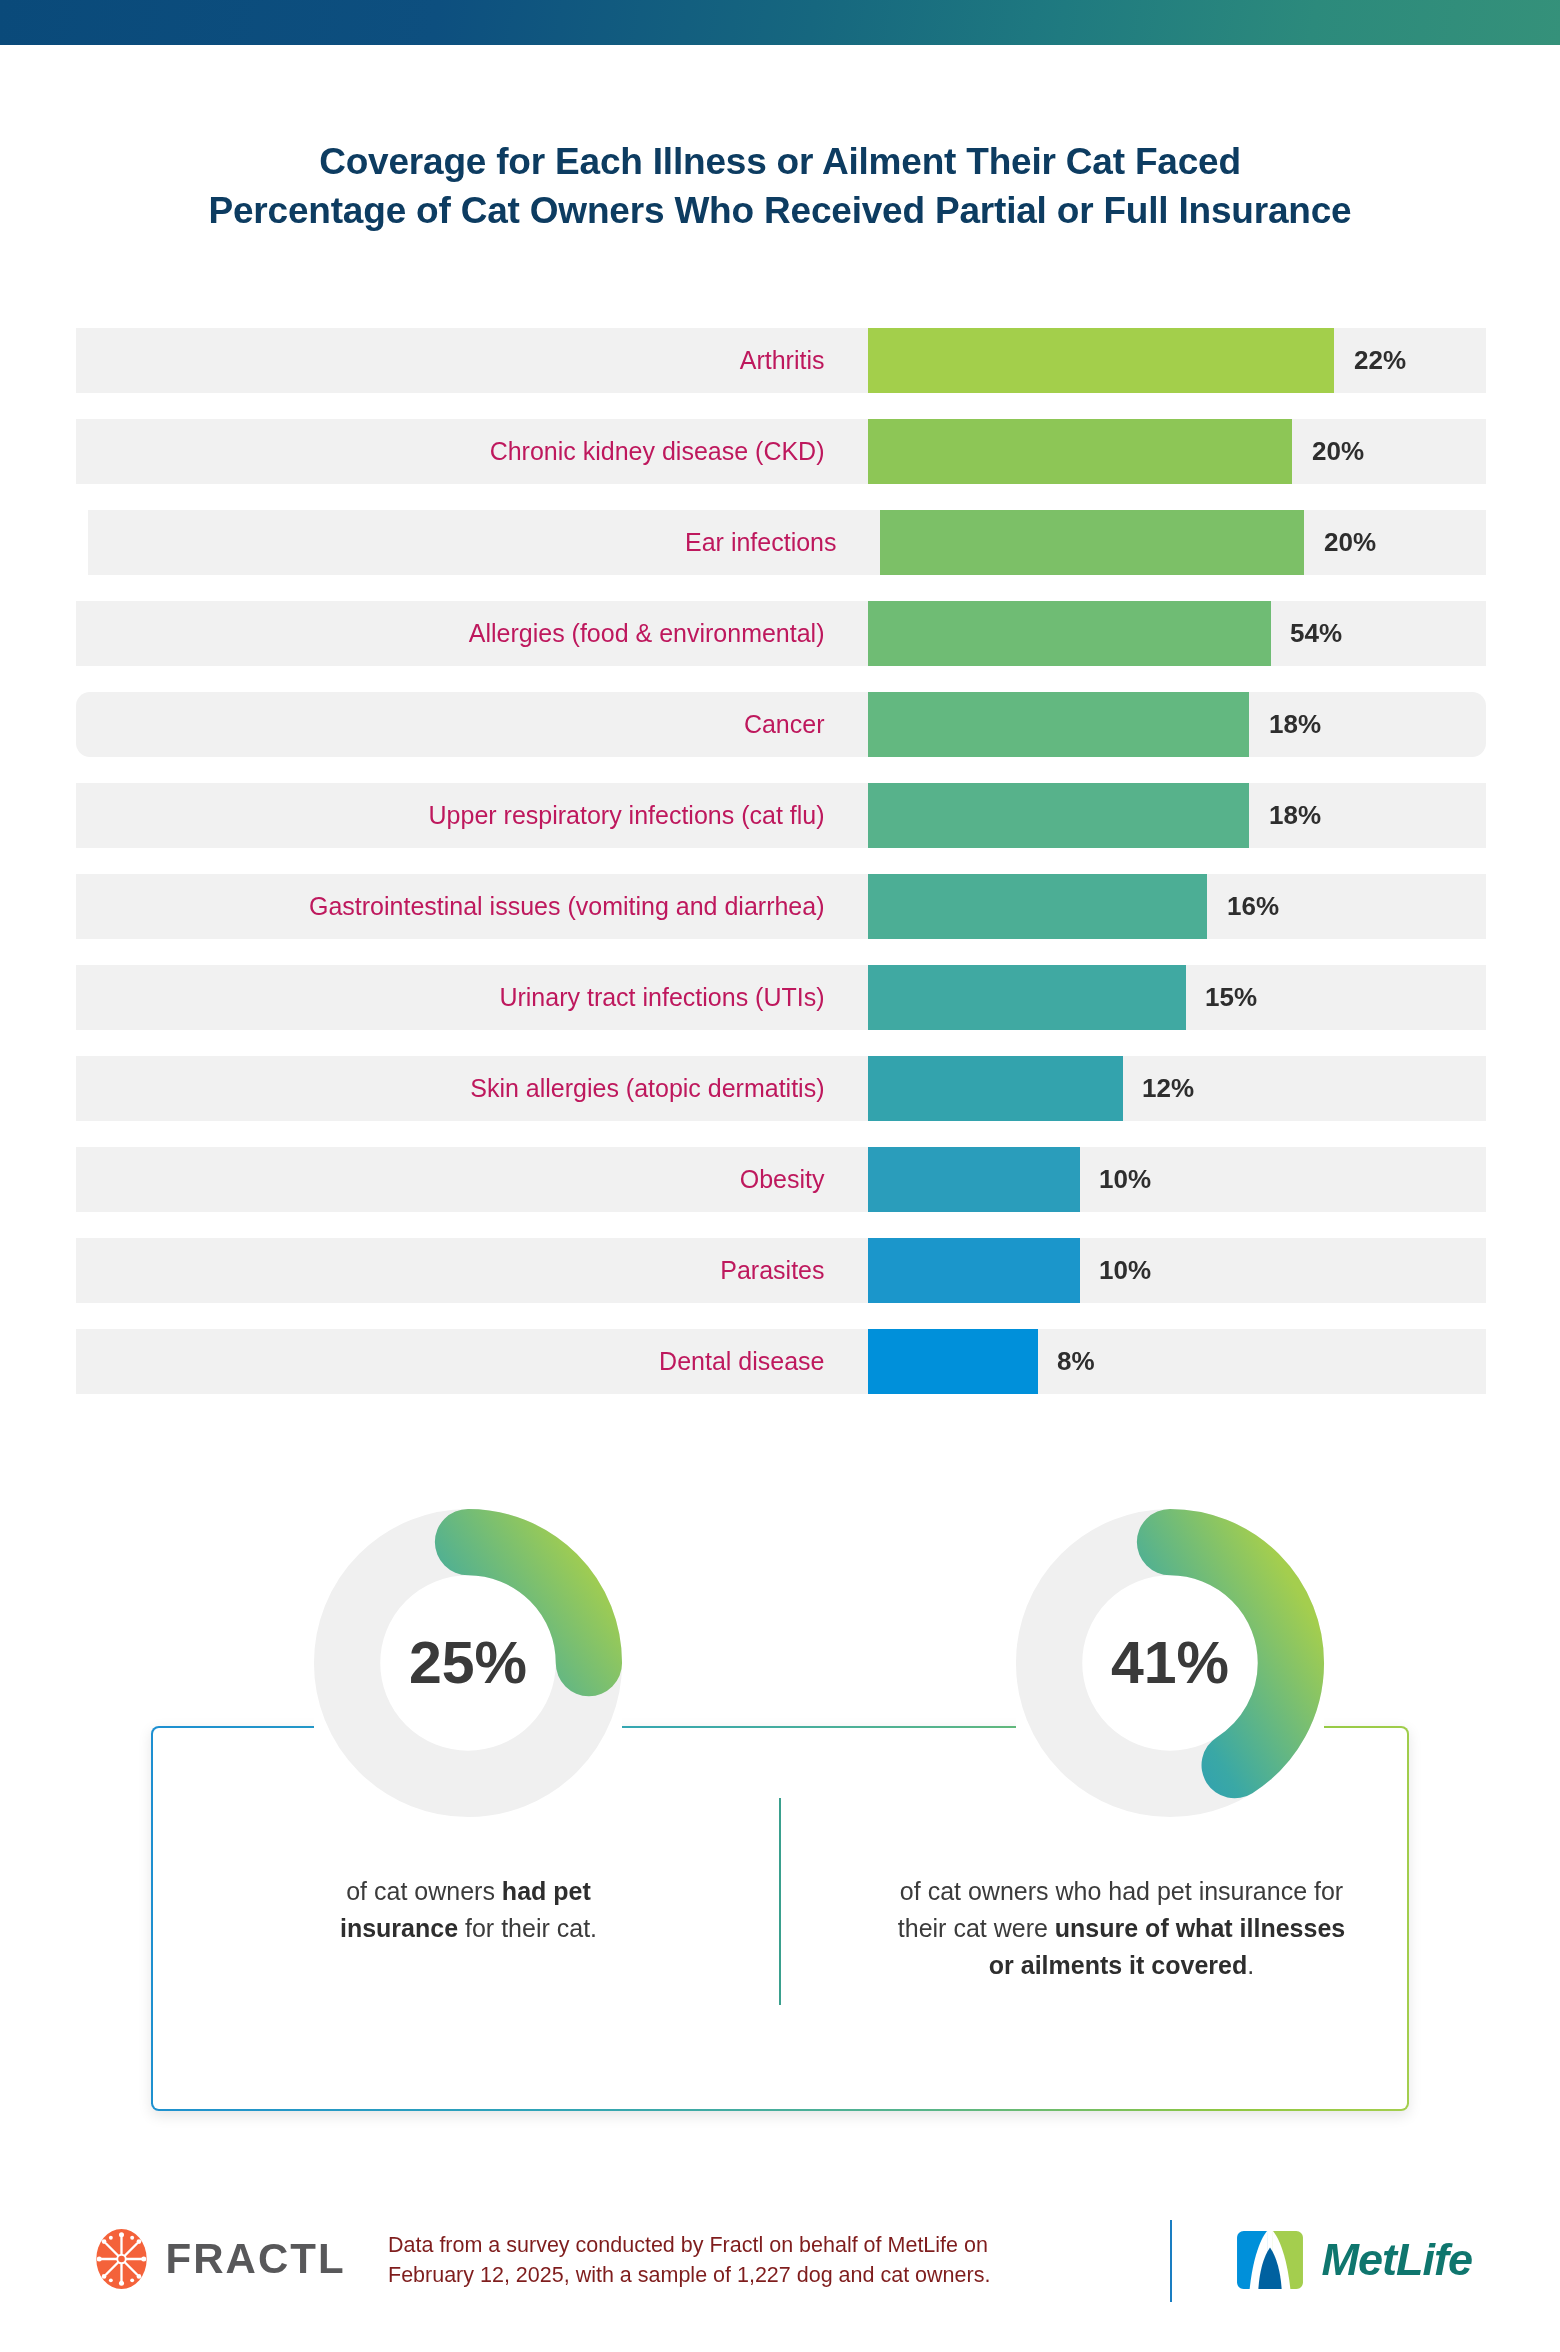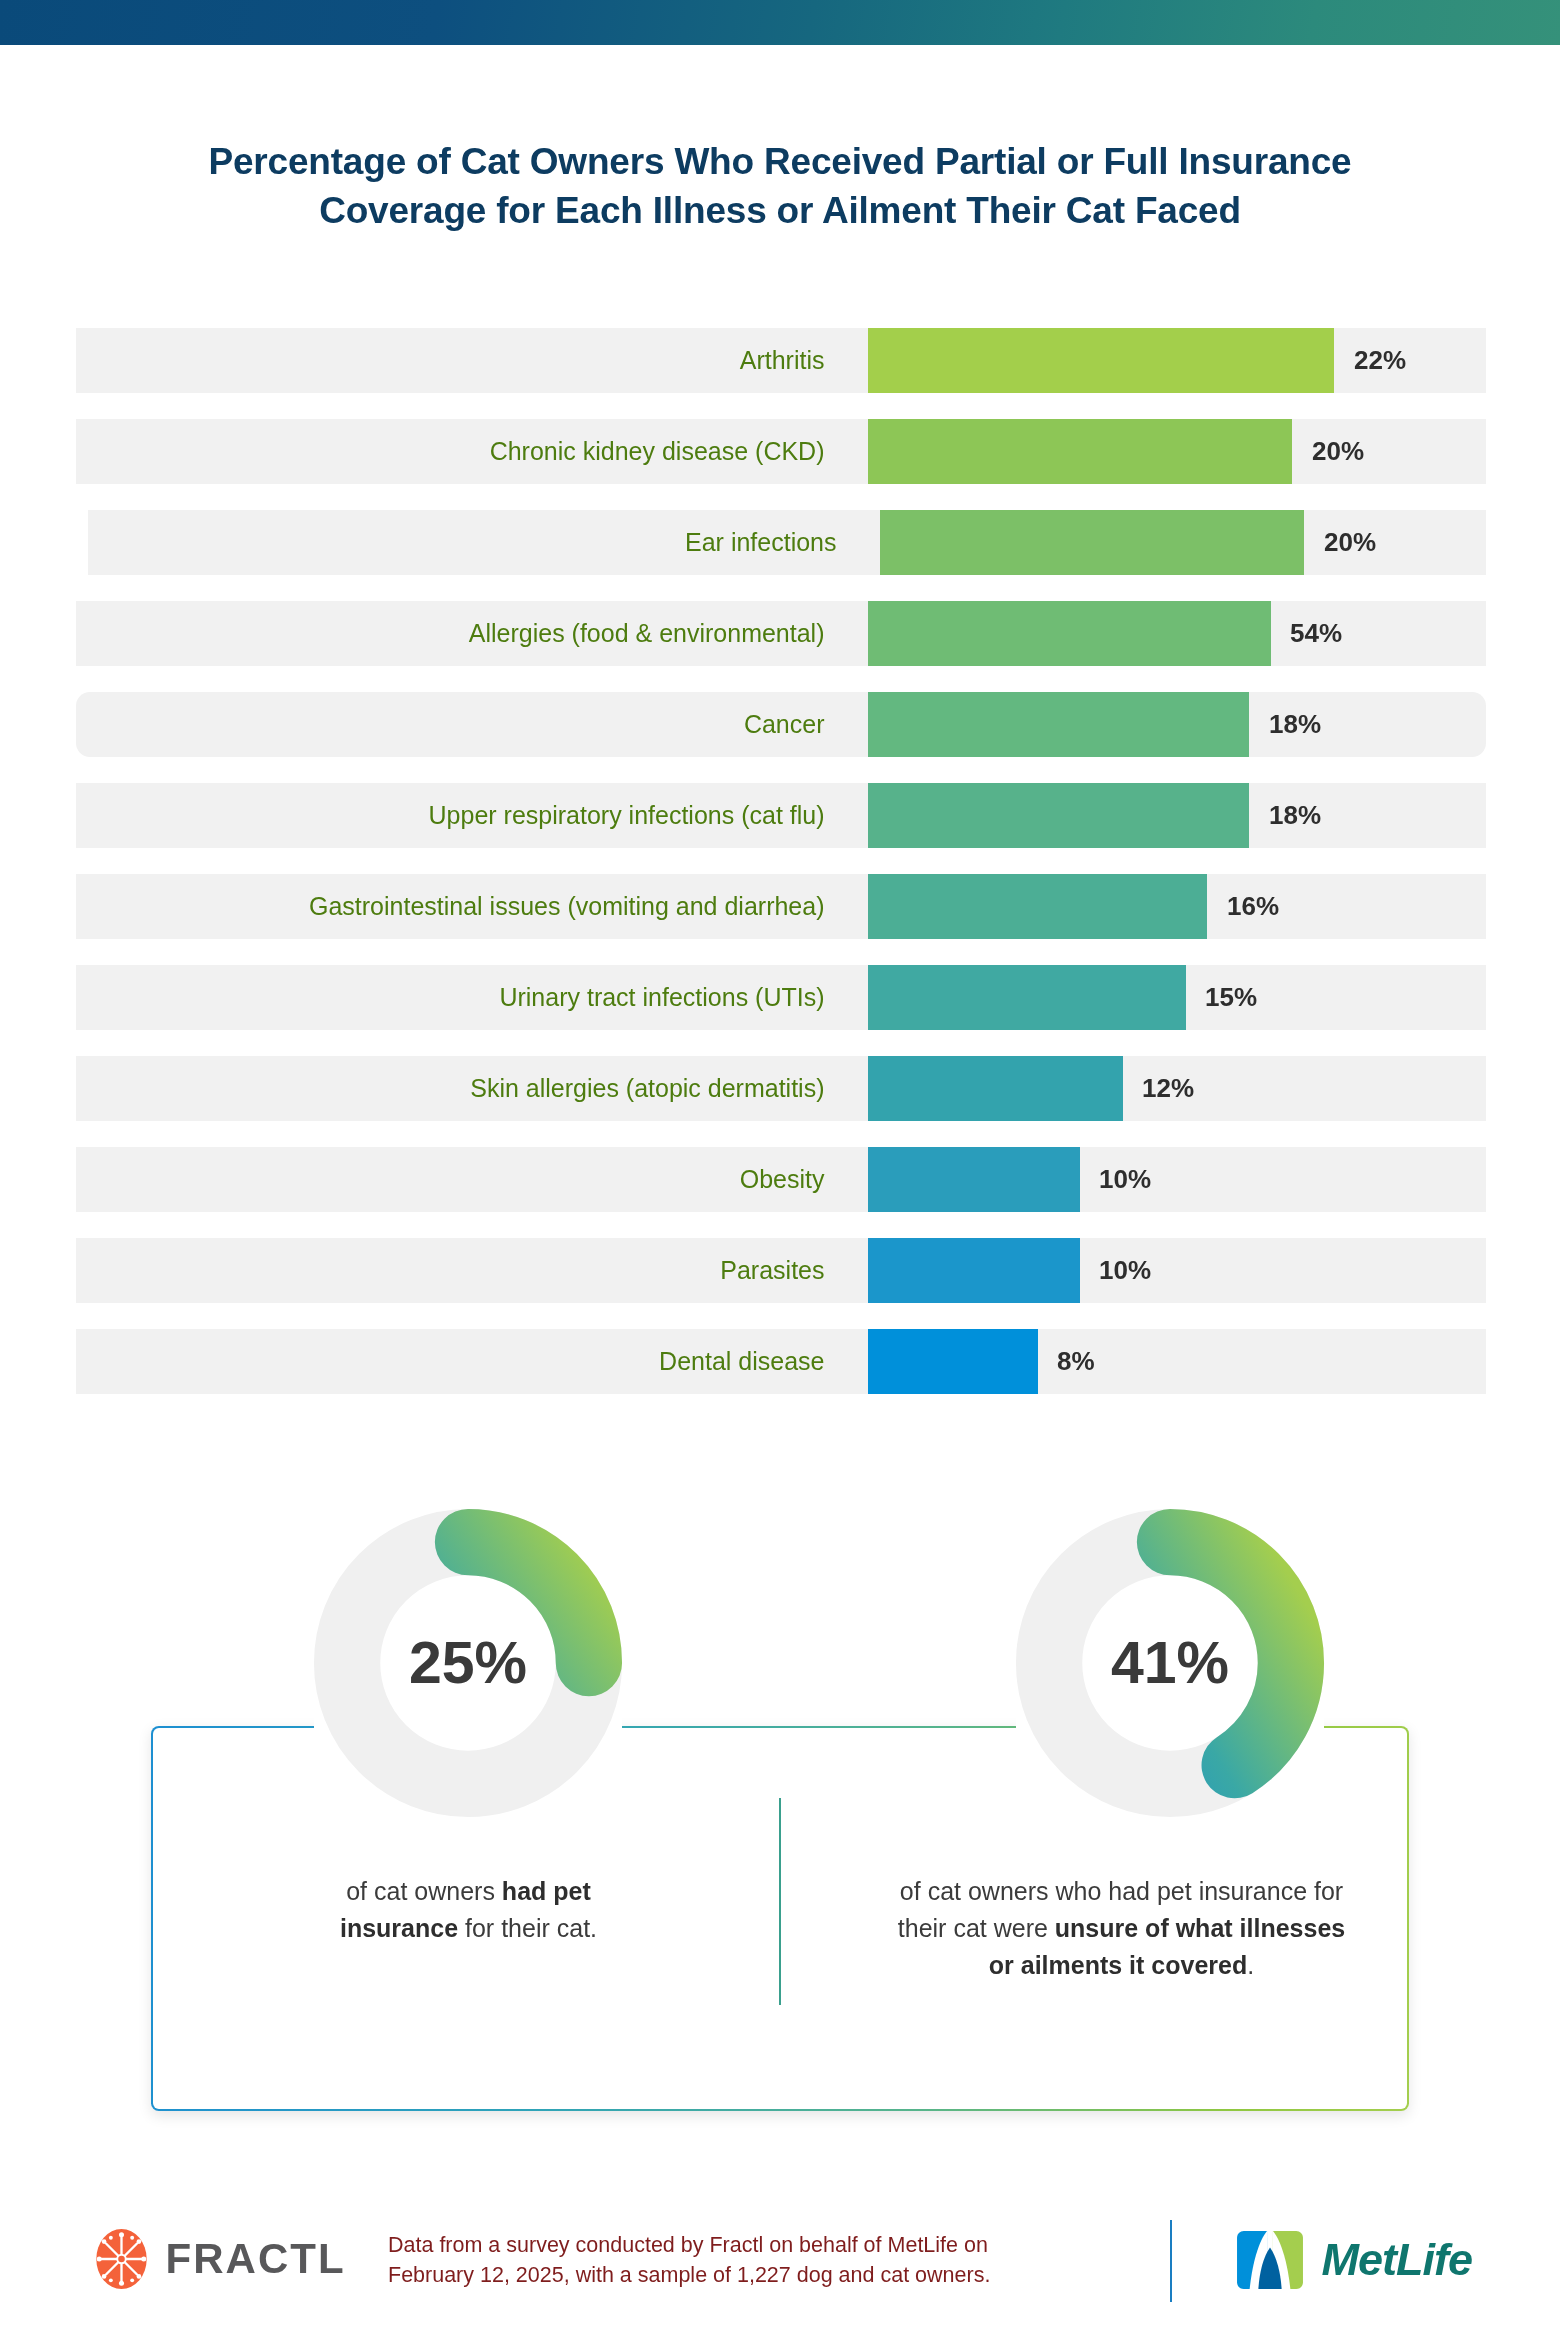--- a/index.html
+++ b/index.html
@@ -61,21 +61,21 @@
   .bar-label {
     position: absolute;
     left: 0;
     top: 0;
     width: 770px;
     height: 65px;
     line-height: 65px;
     text-align: right;
     padding-right: 21.5px;
     font-size: 25px;
-    color: #4d7c0f;
+    color: #be185d;
     white-space: nowrap;
     font-stretch: condensed;
   }
   .bar-fill {
     position: absolute;
     left: 792px;
     top: 0;
     height: 65px;
   }
   .bar-value {
@@ -221,22 +221,22 @@
     letter-spacing: -1px;
     font-style: italic;
   }
 </style>
 </head>
 <body>
 
 <div id="top-bar"></div>
 
 <div id="title-block">
+  <div class="title-line">Coverage for Each Illness or Ailment Their Cat Faced</div>
   <div class="title-line">Percentage of Cat Owners Who Received Partial or Full Insurance</div>
-  <div class="title-line">Coverage for Each Illness or Ailment Their Cat Faced</div>
 </div>
 
 <div id="bar-chart">
     <div class="bar-row" style="background: rgb(241, 241, 241);">
       <div class="bar-label">Arthritis</div>
       <div class="bar-fill" style="width: 466px; background: rgb(163, 207, 75);"></div>
       <div class="bar-value" style="left: 1278px;">22%</div>
     </div>
     <div class="bar-row" style="background: rgb(241, 241, 241);">
       <div class="bar-label">Chronic kidney disease (CKD)</div>

